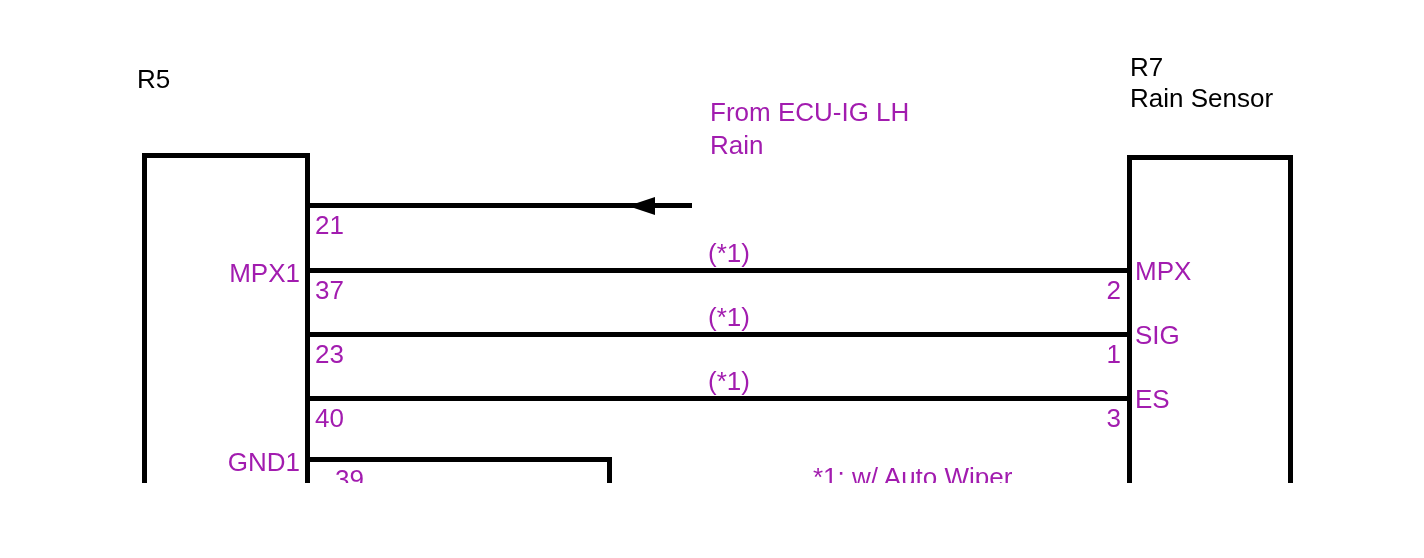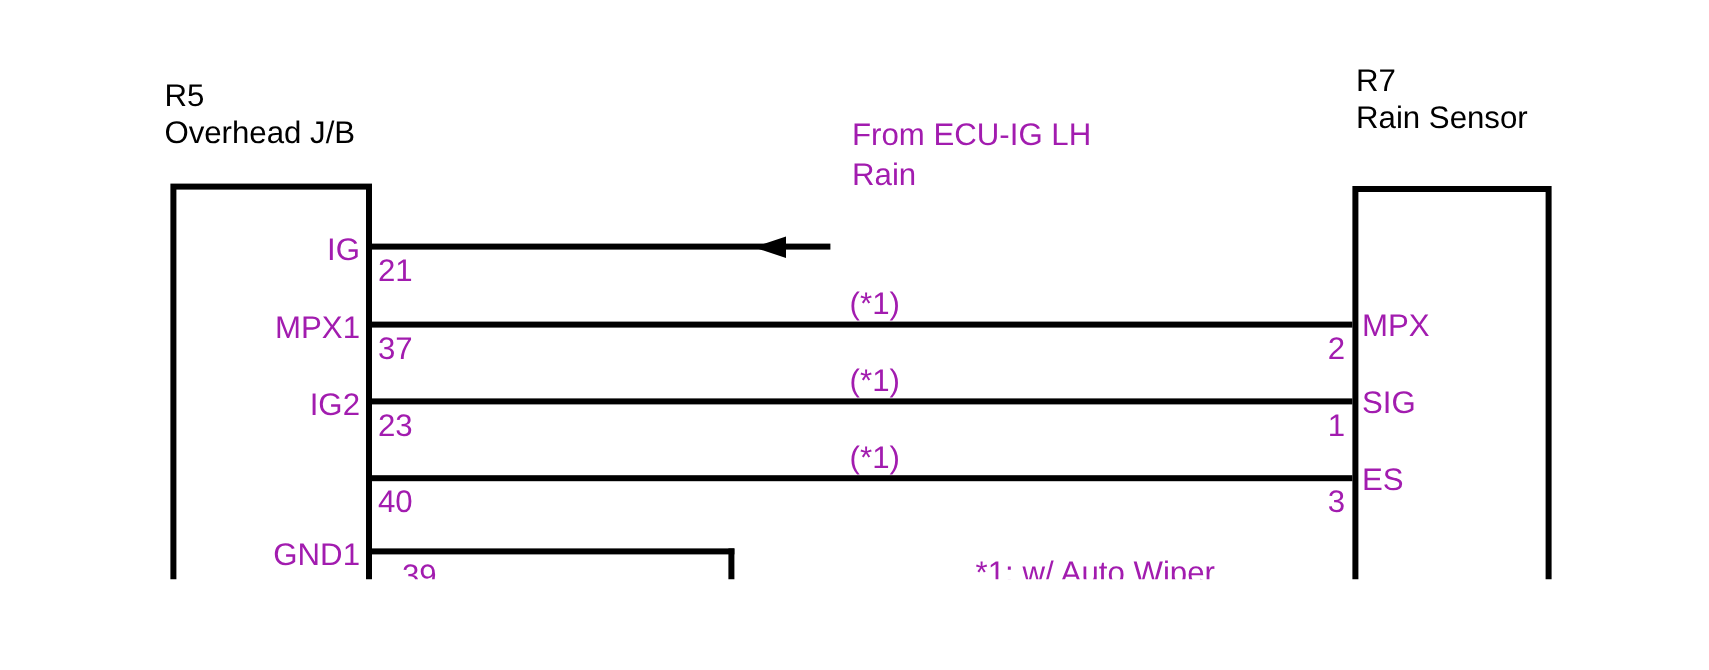--- a/index.html
+++ b/index.html
@@ -54,21 +54,20 @@
   .pin-num-r   { left: 1021px; width: 100px; text-align: right; }
   .note-n { font-weight: bold; font-size: 25px; }
 </style>
 </head>
 <body>
 
 <div class="canvas">
 
   <div class="abs hdr" style="left:137px; top:64px;">
     <div>R5</div>
-    <div>Overhead J/B</div>
   </div>
 
   <div class="abs hdr" style="left:1130px; top:52px;">
     <div>R7</div>
     <div>Rain Sensor</div>
   </div>
 
   <div class="box" style="left:142px; top:153px; width:168px; height:367px;"></div>
   <div class="box" style="left:1127px; top:155px; width:166px; height:365px;"></div>
 
@@ -91,23 +90,21 @@
     <div>From ECU-IG LH</div>
     <div>Rain</div>
   </div>
 
   <div class="abs txt" style="left:708px; top:238px;">(*1)</div>
   <div class="abs txt" style="left:708px; top:302px;">(*1)</div>
   <div class="abs txt" style="left:708px; top:366px;">(*1)</div>
 
   <div class="abs txt" style="left:813px; top:462px;">*1: w/ Auto Wiper</div>
 
-  <div class="abs txt pin-label-l" style="top:193px;">IG</div>
   <div class="abs txt pin-label-l" style="top:258px;">MPX1</div>
-  <div class="abs txt pin-label-l" style="top:322px;">IG2</div>
   <div class="abs txt pin-label-l" style="top:447px;">GND1</div>
 
   <div class="abs txt pin-num-l" style="top:210px;">21</div>
   <div class="abs txt pin-num-l" style="top:275px;">37</div>
   <div class="abs txt pin-num-l" style="top:339px;">23</div>
   <div class="abs txt pin-num-l" style="top:403px;">40</div>
   <div class="abs txt pin-num-l" style="top:464px;margin-left:20px;">39</div>
 
   <div class="abs txt pin-label-r" style="top:256px;">MPX</div>
   <div class="abs txt pin-label-r" style="top:320px;">SIG</div>

